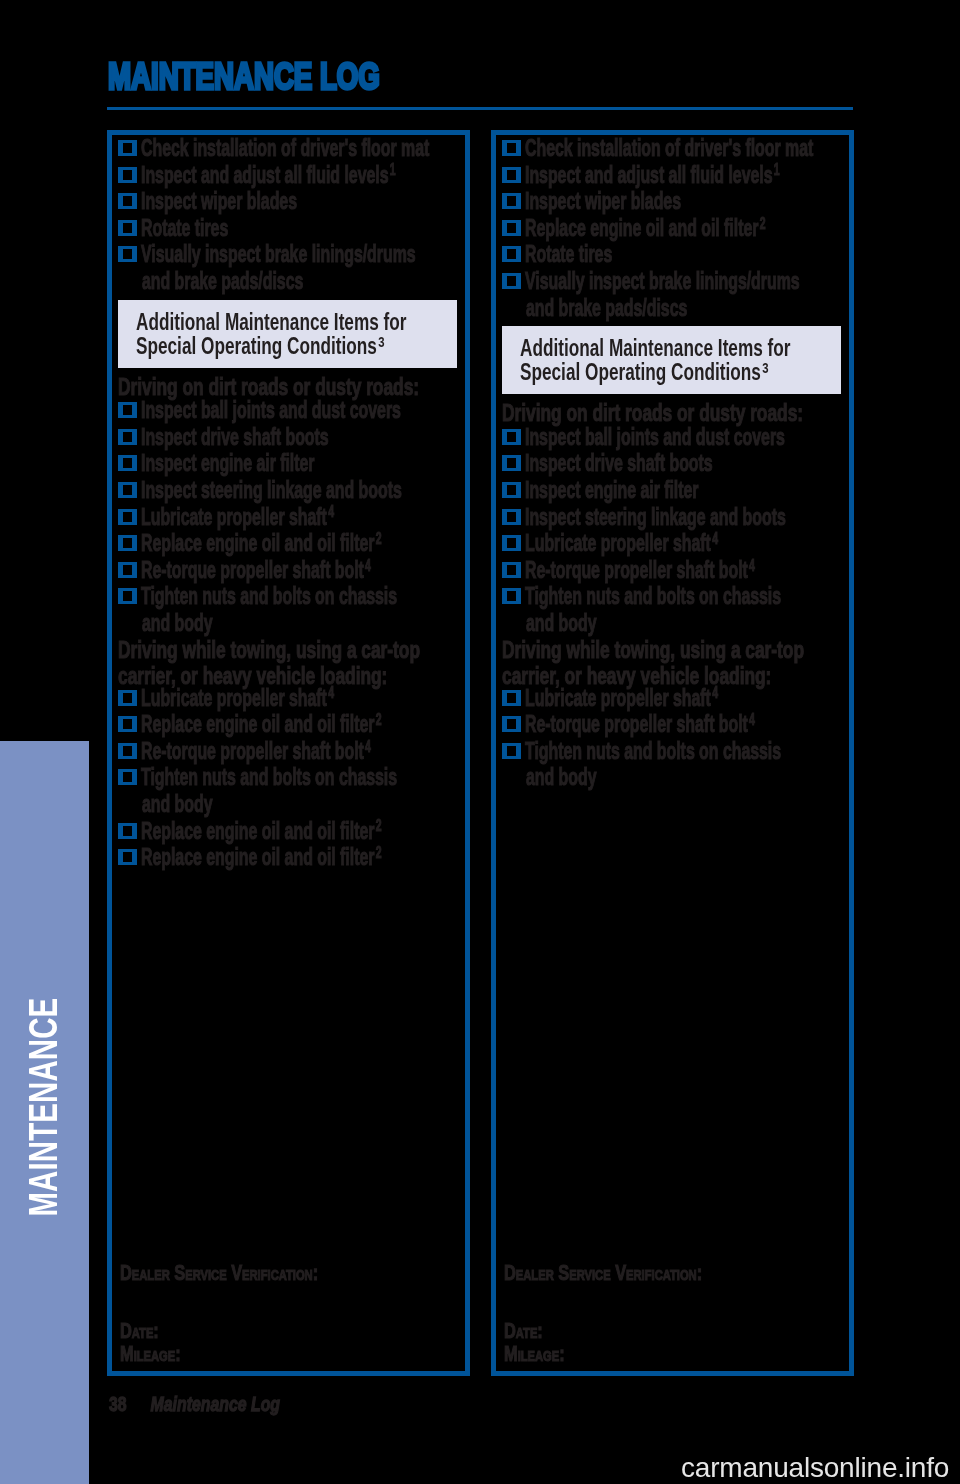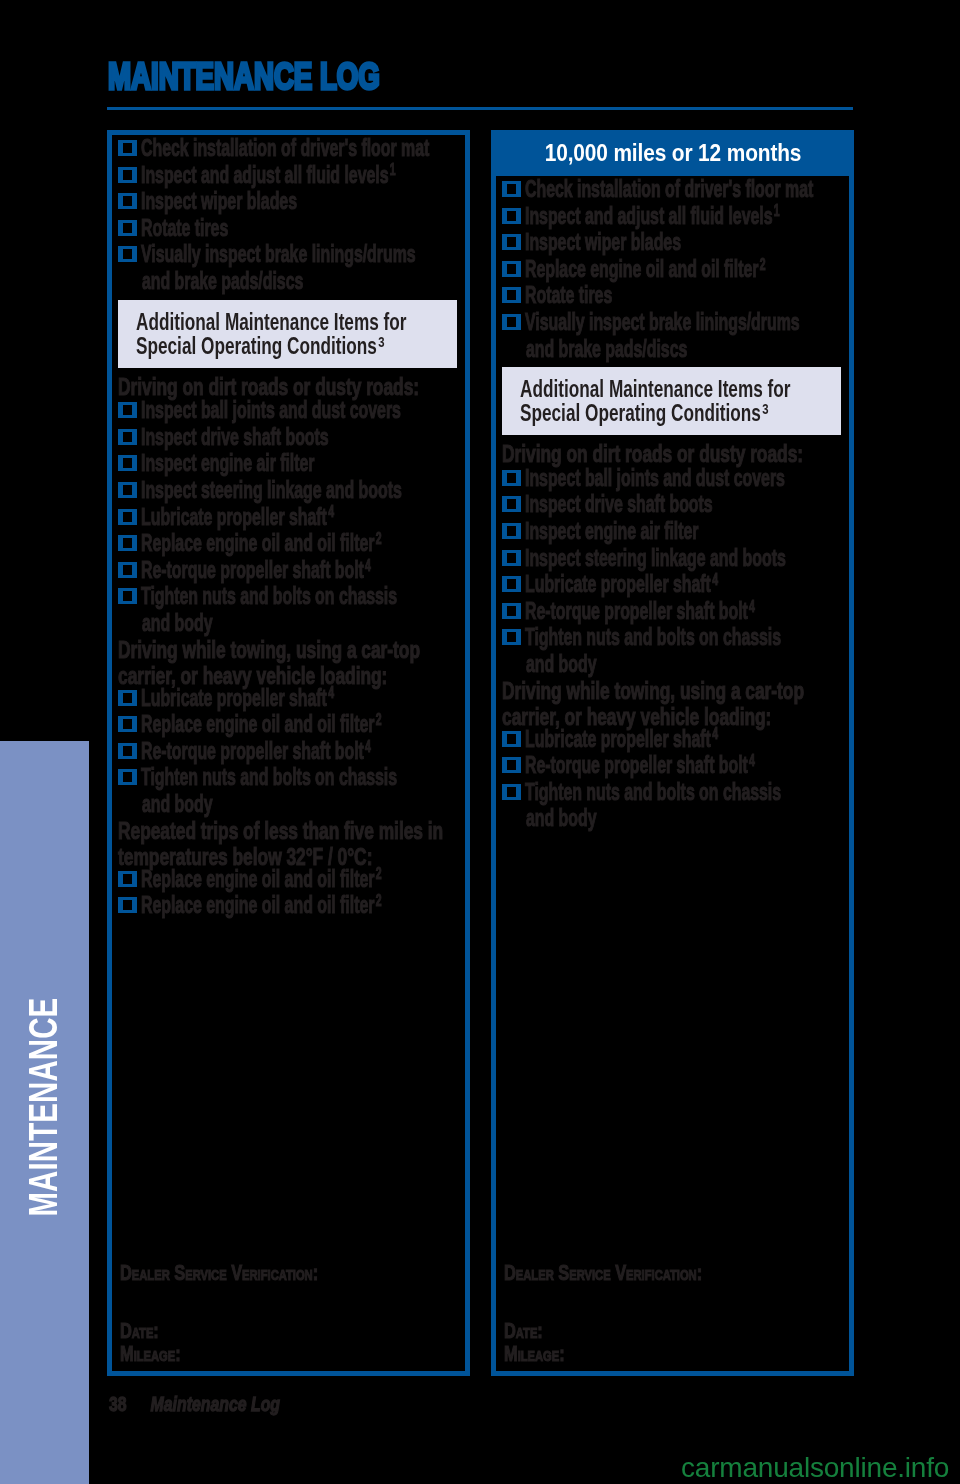--- a/index.html
+++ b/index.html
@@ -79,21 +79,21 @@
   .verif-date{top:1186px;}
   .verif-mileage{top:1209px;}
 
   
   .footer{position:absolute;left:109px;top:1392px;color:#231f20;
           font-size:21px;font-weight:700;display:flex;align-items:baseline;
           transform:scaleX(0.755);transform-origin:0 0;white-space:nowrap;}
   .footer .pg{width:55px;}
   .footer .lbl{font-style:italic;}
   .footer span{-webkit-text-stroke:1.3px #231f20;}
-  .watermark{position:absolute;left:681px;top:1452px;color:#15803d;
+  .watermark{position:absolute;left:681px;top:1452px;color:#e5e5e5;
           font-size:28px;letter-spacing:-0.2px;white-space:nowrap;}
 </style>
 </head>
 <body>
 
 <div class="page">
 
   <div class="side-tab">
     <div class="side-tab-label">
         <span>MAINTENANCE</span>
@@ -180,42 +180,35 @@
         </div>
         <div class="item" style="height: 26.6px;">
           <span class="cb"></span>
           <span class="txt" style="top: 0px;">Re-torque propeller shaft bolt<sup>4</sup></span>
         </div>
         <div class="item" style="height: 53.2px;">
           <span class="cb"></span>
           <span class="txt" style="top: 0px;">Tighten nuts and bolts on chassis</span>
           <span class="txt" style="top: 26.6px; left: 30px;">and body</span>
         </div>
-        <div class="heading" style="height: 48px;">
-          <span class="txt" style="top: 0px;">Repeated trips of less than five miles in</span>
-          <span class="txt" style="top: 26.6px;">temperatures below 32°F / 0°C:</span>
-        </div>
         <div class="item" style="height: 26.6px;">
           <span class="cb"></span>
           <span class="txt" style="top: 0px;">Replace engine oil and oil filter<sup>2</sup></span>
         </div>
         <div class="item" style="height: 26.6px;">
           <span class="cb"></span>
           <span class="txt" style="top: 0px;">Replace engine oil and oil filter<sup>2</sup></span>
         </div>
       </div>
     <div class="verif verif-title">Dealer Service Verification:</div>
     <div class="verif verif-date">Date:</div>
     <div class="verif verif-mileage">Mileage:</div>
   </div>
 
   <div class="col col-right">
-    <div class="col-head">
-        <span>10,000 miles or 12 months</span>
-      </div>
     <div class="col-body">
         <div class="item" style="height: 26.6px;">
           <span class="cb"></span>
           <span class="txt" style="top: 0px;">Check installation of driver's floor mat</span>
         </div>
         <div class="item" style="height: 26.6px;">
           <span class="cb"></span>
           <span class="txt" style="top: 0px;">Inspect and adjust all fluid levels<sup>1</sup></span>
         </div>
         <div class="item" style="height: 26.6px;">

